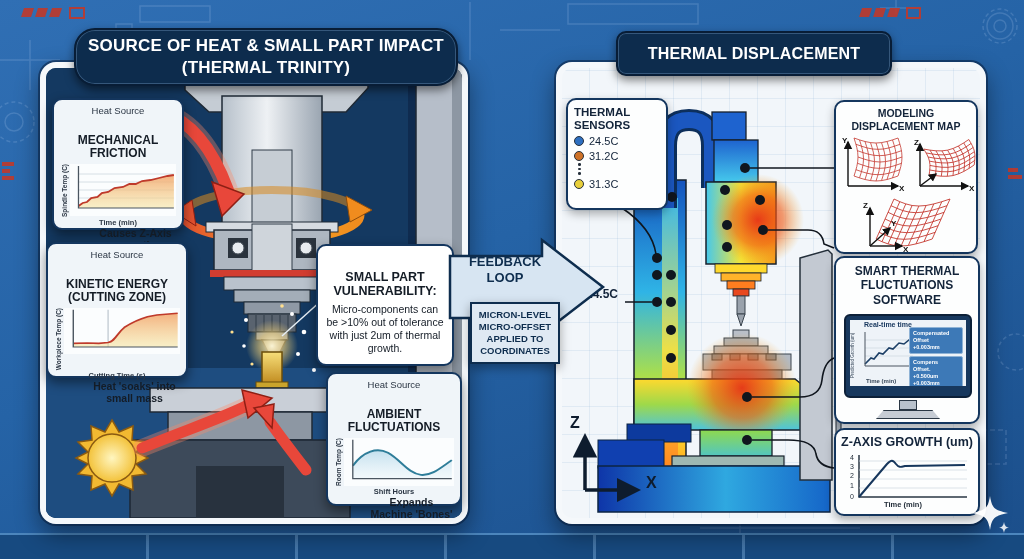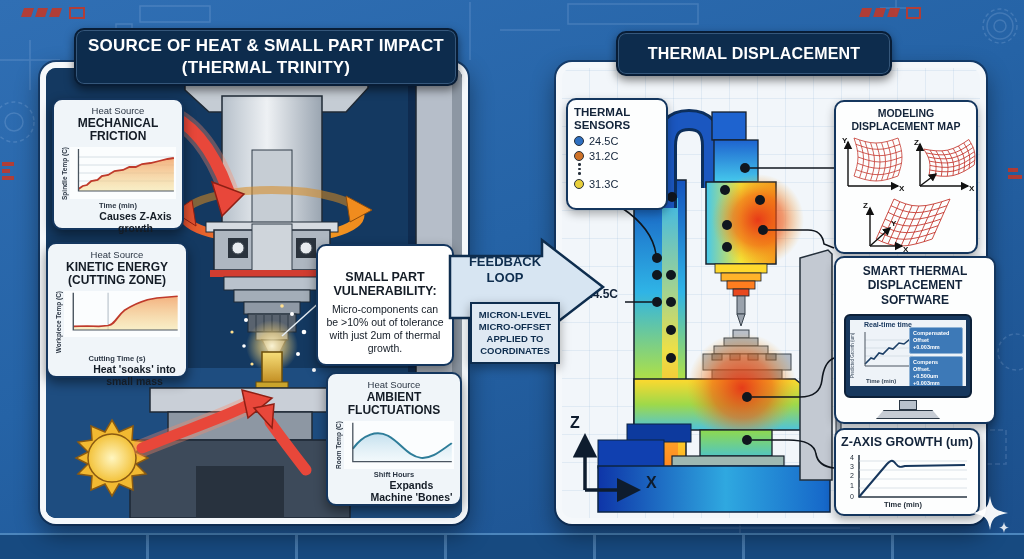--- a/index.html
+++ b/index.html
@@ -20,28 +20,28 @@
   .right-panel{left:556px;top:62px;width:430px;height:462px;background:#f2f6fa;}
   .right-panel::before{content:"";position:absolute;inset:0;
     background-image:repeating-linear-gradient(0deg,transparent 0 27px,rgba(130,170,210,.16) 27px 28px),
       repeating-linear-gradient(90deg,transparent 0 27px,rgba(130,170,210,.16) 27px 28px);}
   
   .badge{position:absolute;background:#0d2c4d;color:#fff;border:2px solid #081d36;
     border-radius:10px;text-align:center;font-weight:bold;
     box-shadow:0 4px 10px rgba(0,0,0,.5), inset 0 0 0 1px rgba(130,170,210,.35);
     display:flex;flex-direction:column;justify-content:center;letter-spacing:.2px;}
   .badge span{display:block;}
-  .badge-left{left:74px;top:28px;width:384px;height:58px;font-size:17px;line-height:1.3;}
+  .badge-left{left:74px;top:28px;width:384px;height:58px;font-size:17px;line-height:1.3;border-radius:21px;}
   .badge-right{left:616px;top:31px;width:276px;height:45px;font-size:16px;line-height:1.35;}
   
   .hbox{position:absolute;background:#f0f5f9;border:2px solid #14365e;border-radius:10px;
     box-shadow:0 5px 12px rgba(0,0,0,.45);padding:5px 6px 4px;display:flex;flex-direction:column;
     color:#141c26;text-align:center;}
   .hbox .tag{font-size:9.5px;color:#2b3644;}
-  .hbox .ttl{font-size:12px;font-weight:bold;line-height:1.12;margin-top:1px;}
+  .hbox .ttl{font-size:12px;font-weight:bold;line-height:1.12;margin-top:18px;}
   .chart-row{display:flex;align-items:stretch;margin-top:3px;}
   .ylab{width:10px;font-size:6.5px;font-weight:bold;color:#2b3644;
     writing-mode:vertical-rl;transform:rotate(180deg);text-align:center;line-height:10px;}
   .xlab{font-size:7.5px;font-weight:bold;color:#2b3644;margin-top:1px;}
   .cap{font-size:10.5px;font-weight:600;margin-top:auto;padding-bottom:1px;margin-left:35px;}
   .minichart{flex:1;background:#fbfdfe;}
   .vuln{position:absolute;background:#ffffff;border:2px solid #14365e;border-radius:10px;
     box-shadow:0 5px 12px rgba(0,0,0,.45);padding:8px 7px;color:#141c26;text-align:center;}
   .vuln .ttl{font-size:12.5px;font-weight:bold;line-height:1.15;margin-top:16px;}
   .vuln .body{font-size:10.5px;line-height:1.25;margin-top:4px;}
@@ -59,21 +59,21 @@
   .legend .ttl{font-size:11.5px;font-weight:bold;line-height:1.15;text-align:left;}
   .leg-row{display:flex;align-items:center;gap:5px;margin-top:3px;}
   .leg-dot{width:10px;height:10px;border-radius:50%;border:1px solid #26303c;flex:0 0 auto;}
   .leg-lbl{font-size:11px;}
   .leg-ellipsis{margin:1px 0 0 4px;display:flex;flex-direction:column;gap:2px;}
   .leg-ellipsis i{width:2.5px;height:2.5px;border-radius:50%;background:#26303c;}
   .callout-temp{position:absolute;left:586px;top:287px;font-size:12px;font-weight:600;color:#13243a;}
   .dispmap{left:834px;top:100px;width:144px;height:154px;padding:5px 4px;}
   .dispmap .ttl{font-size:10.5px;font-weight:bold;line-height:1.2;}
   .mesh-wrap{position:absolute;}
-  .softbox{left:834px;top:256px;width:162px;height:168px;padding:6px 4px;}
+  .softbox{left:834px;top:256px;width:146px;height:168px;padding:6px 4px;}
   .softbox .ttl{font-size:12px;font-weight:bold;line-height:1.2;}
   .monitor{position:absolute;left:8px;top:56px;width:128px;height:84px;background:#17385e;
     border:2px solid #0c2038;border-radius:6px;padding:4px 4px 10px;}
   .screen{position:relative;width:100%;height:100%;background:#eef3f8;overflow:hidden;}
   .scr-head{position:absolute;left:14px;top:1px;font-size:7px;font-weight:bold;color:#15355c;}
   .scr-ylab{position:absolute;left:0px;top:8px;height:54px;width:8px;font-size:4.5px;color:#3a4document;color:#3a4a5c;
     writing-mode:vertical-rl;transform:rotate(180deg);text-align:center;}
   .scr-xlab{position:absolute;left:16px;top:58px;font-size:6px;font-weight:bold;color:#3a4a5c;}
   .chip{position:absolute;right:3px;width:54px;background:#3d79b7;border:1px solid #8fb3d6;
     border-radius:2px;color:#fff;font-size:5.5px;font-weight:bold;line-height:1.25;text-align:left;
@@ -528,21 +528,21 @@
         <text x="5" y="12" font-size="8" font-weight="bold" fill="#111">Z</text>
         <text x="33" y="30" font-size="8" font-weight="bold" fill="#111">Y</text>
         <text x="45" y="56" font-size="8" font-weight="bold" fill="#111">X</text>
       </svg>
     </div>
   </div>
 
   <div class="rbox softbox">
     <div class="ttl">
       <span style="display:block">SMART THERMAL</span>
-      <span style="display:block">DISPLACEMENT</span>
+      <span style="display:block">FLUCTUATIONS</span>
       <span style="display:block">SOFTWARE</span>
     </div>
     <div class="monitor">
       <div class="screen">
         <span class="scr-head">Real-time time</span>
         <div class="scr-ylab">Predicted Growth (um)</div>
         <svg style="position:absolute;left:7px;top:9px" width="58" height="46" viewBox="0 0 58 44">
           <path d="M8,10 H56 M8,18 H56 M8,26 H56" stroke="#ccd7e0" stroke-width="0.7"></path>
           <path d="M8,34 L14,28 17,29 22,23 26,24 32,18 36,19 42,13 47,14 52,10 56,9" fill="none" stroke="#1c3f66" stroke-width="1.6"></path>
           <path d="M8,2 V36 H56" fill="none" stroke="#4a5560" stroke-width="1"></path>

